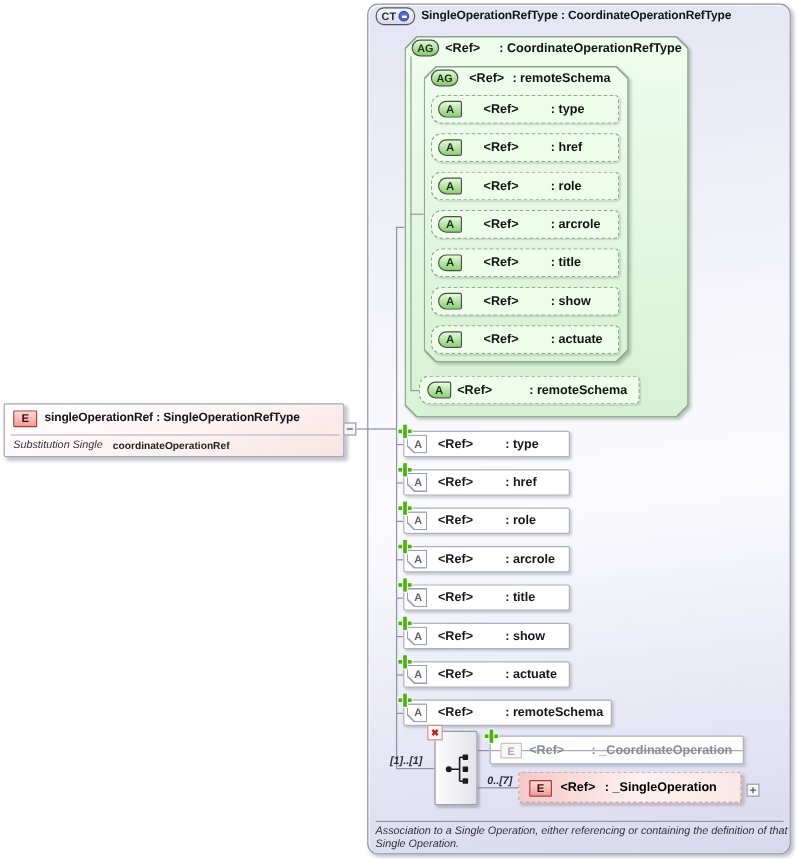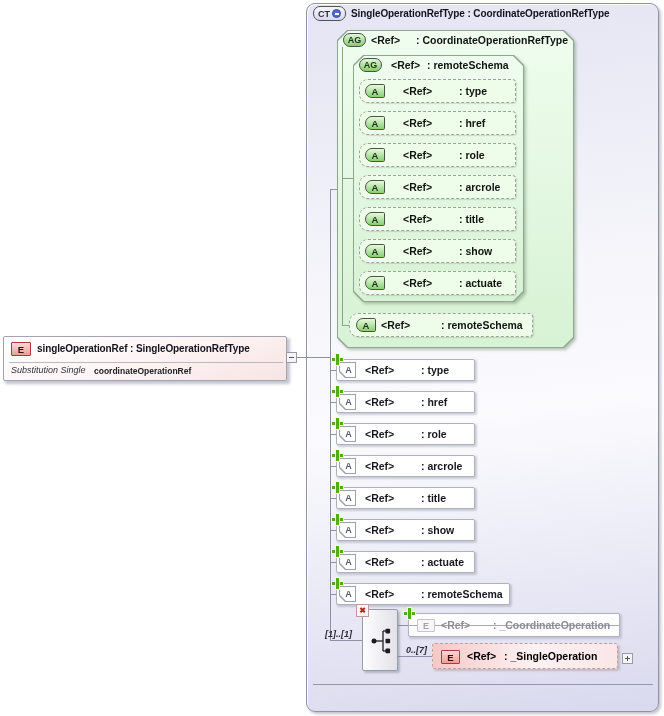--- a/index.html
+++ b/index.html
@@ -397,20 +397,21 @@
   <div class="erow-single">
     <span class="badge-e-red" style="left:8px; top:6px;">E</span>
     <span class="single-text">
         <span class="nm" style="width:37px;">&lt;Ref&gt;</span>
         <span>: _SingleOperation</span>
       </span>
   </div>
   <span class="sq-toggle plus" style="left:622px; top:653px;"></span>
 
   <div class="anno-sep"></div>
+  <div class="anno-text">Association to a Single Operation, either referencing or containing the definition of that Single Operation.</div>
 
   <div class="el-box">
     <span class="badge-e-red" style="left:7px; top:5px; width:20px;">E</span>
     <span class="el-title">singleOperationRef : SingleOperationRefType</span>
     <span class="el-sep"></span>
     <span class="el-sub-label">Substitution Single</span>
     <span class="el-sub-value">coordinateOperationRef</span>
   </div>
   <span class="sq-toggle" style="left:286px; top:352px;"></span>
 

